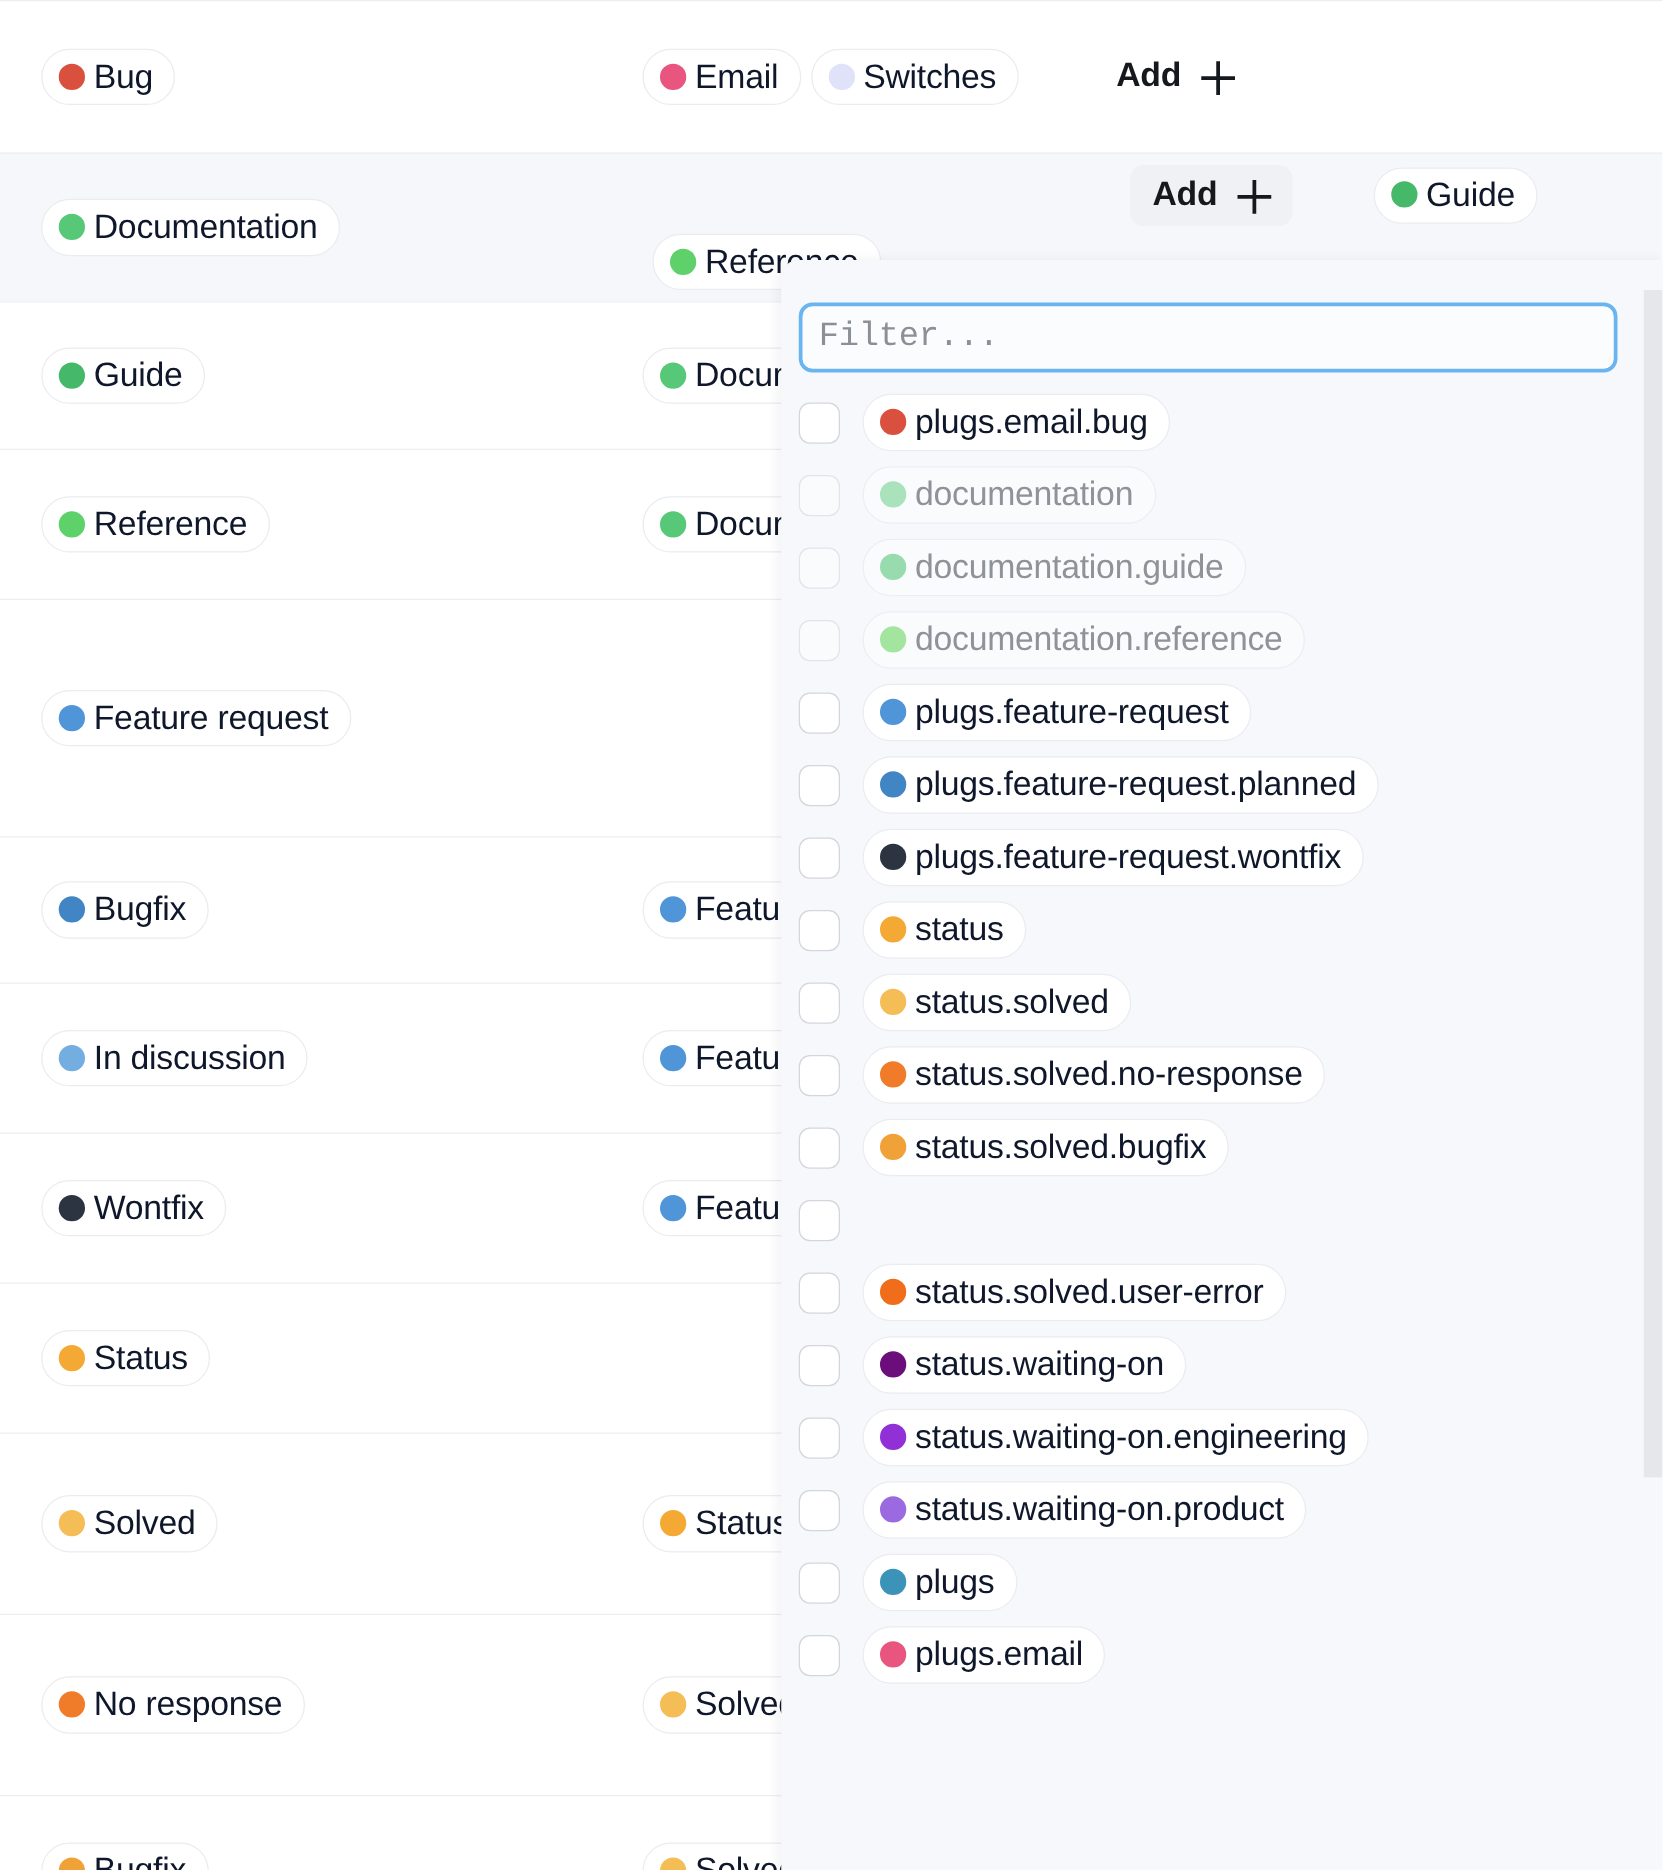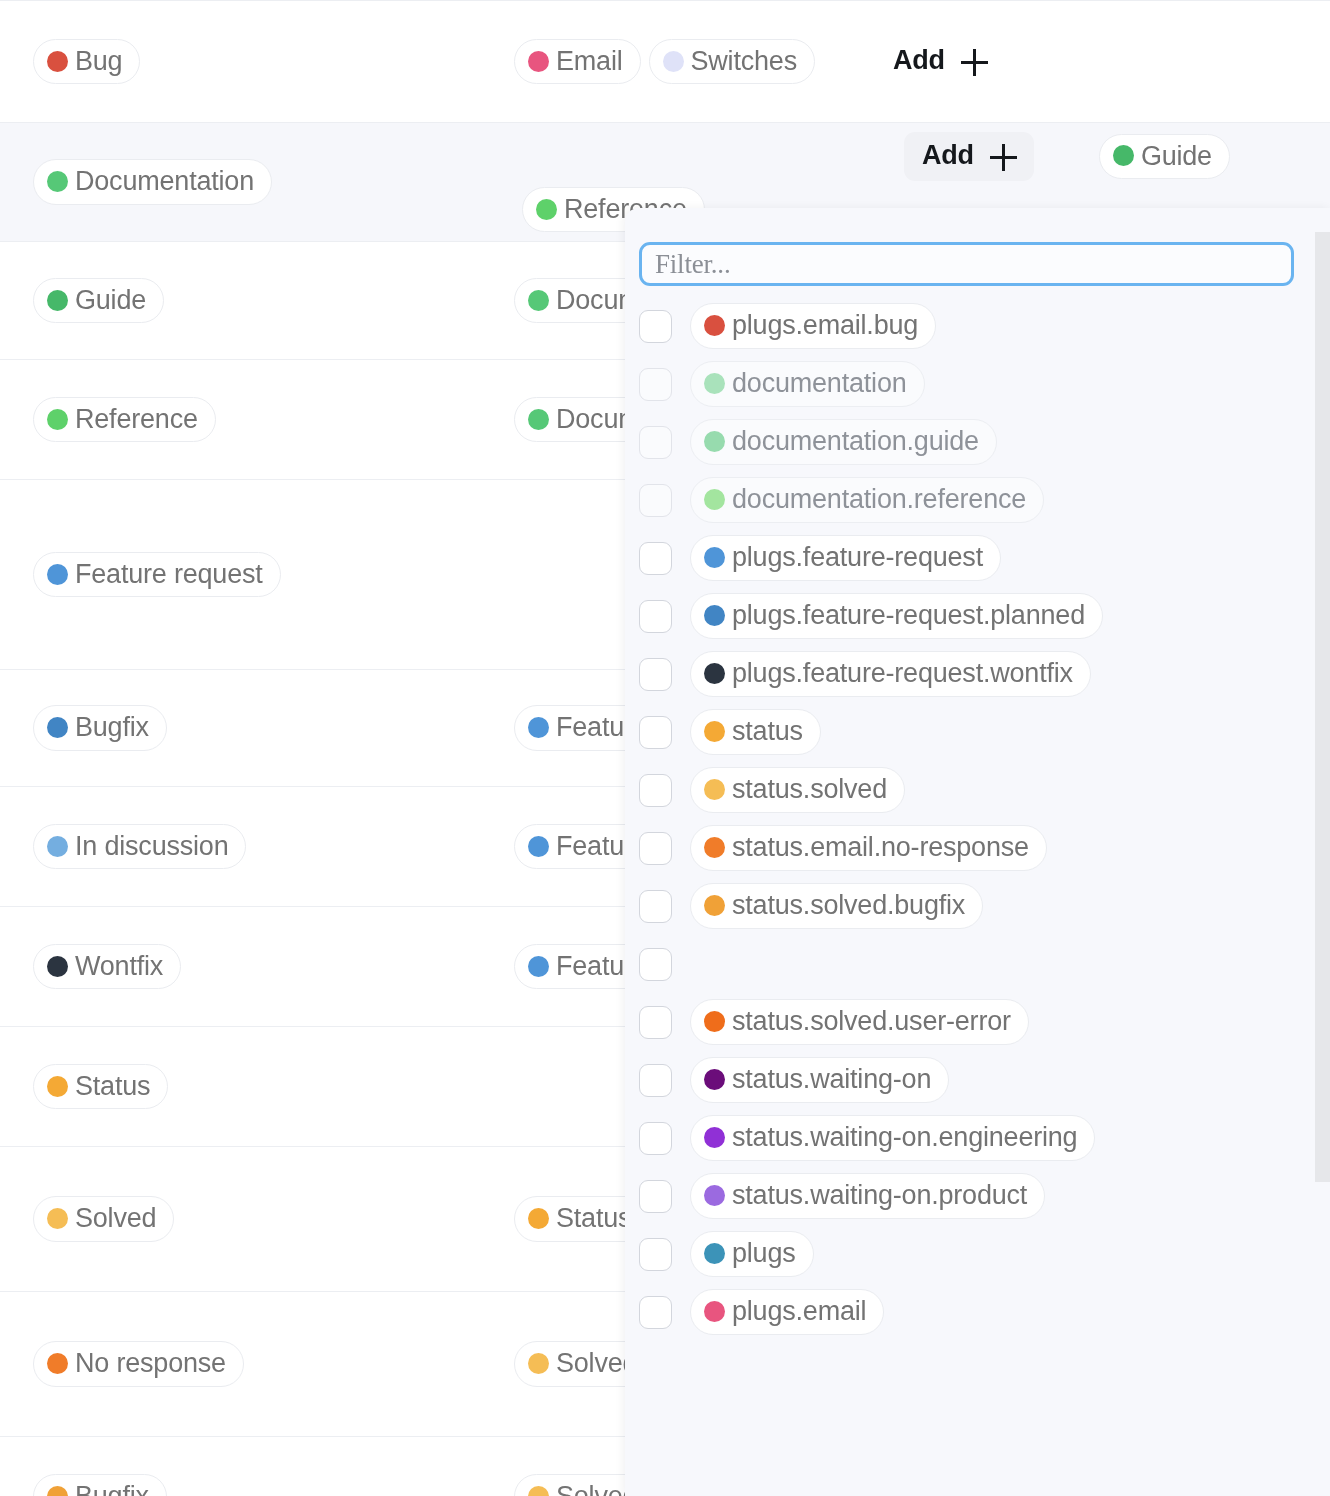--- a/index.html
+++ b/index.html
@@ -55,21 +55,21 @@
   .pill {
     display: inline-flex;
     align-items: center;
     gap: 7px;
     background: #ffffff;
     border: 1px solid #eaecf0;
     border-radius: 999px;
     padding: 7px 17px 8px 13px;
     font-size: 27px;
     line-height: 1.05;
-    color: #737373;
+    color: #0f172a;
     white-space: nowrap;
     letter-spacing: -0.2px;
   }
   .dot {
     width: 21px;
     height: 21px;
     border-radius: 50%;
     flex: 0 0 21px;
     display: block;
   }
@@ -118,26 +118,26 @@
     background: #f7f8fc;
     border-top-left-radius: 14px;
     box-shadow: -2px 0 10px rgba(20,24,40,0.06);
     overflow: hidden;
   }
   .filter-wrap {
     padding: 34px 36px 0 14px;
   }
   .filter-input {
     width: 100%;
-    height: 44px;
+    height: 56px;
     border-radius: 11px;
     border: 3px solid #6ab4f0;
     background: #fbfcfe;
     font-size: 27px;
-    font-family: Liberation Serif, serif;
+    font-family: Liberation Mono, monospace;
     color: #2a2e34;
     padding: 0 13px;
     outline: none;
     letter-spacing: -0.2px;
   }
   .filter-input::placeholder { color: #8b8f96; }
 
   .option-list {
     margin-top: 11px;
     padding-left: 14px;
@@ -437,21 +437,21 @@
           <span class="checkbox"></span>
           <span class="pill">
             <span class="dot" style="background: rgb(245, 189, 85);"></span>
             <span>status.solved</span>
           </span>
         </div>
         <div class="option">
           <span class="checkbox"></span>
           <span class="pill">
             <span class="dot" style="background: rgb(240, 124, 41);"></span>
-            <span>status.email.no-response</span>
+            <span>status.solved.no-response</span>
           </span>
         </div>
         <div class="option">
           <span class="checkbox"></span>
           <span class="pill">
             <span class="dot" style="background: rgb(240, 161, 55);"></span>
             <span>status.solved.bugfix</span>
           </span>
         </div>
         <div class="option">

